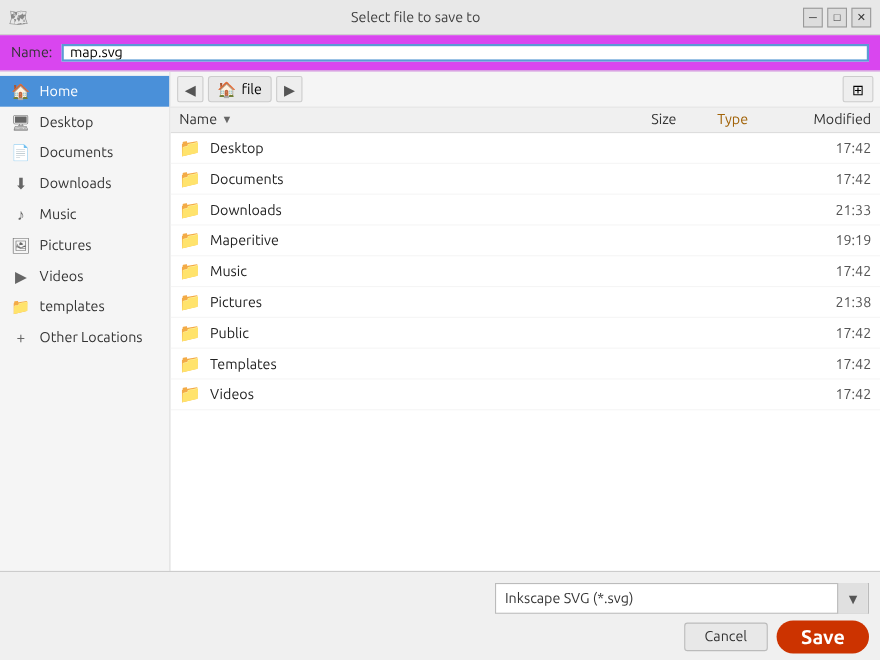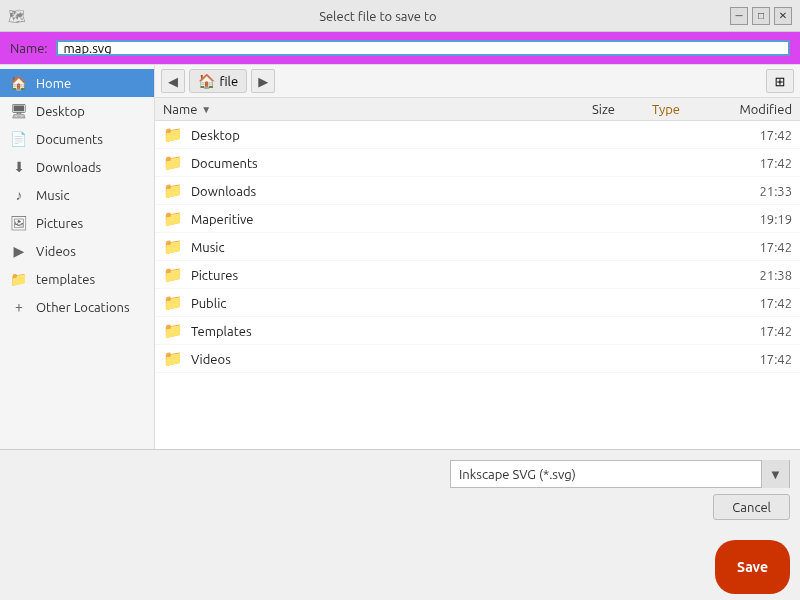--- a/index.html
+++ b/index.html
@@ -264,42 +264,40 @@
       justify-content: center;
       cursor: pointer;
       font-size: 12px;
       color: #555;
     }
     .action-row {
       display: flex;
       justify-content: flex-end;
       gap: 8px;
       margin-top: 6px;
-      align-items: flex-end;
-      flex-direction: column;
+      align-items: center;
     }
     .cancel-btn {
       padding: 5px 18px;
       background: #e8e8e8;
       border: 1px solid #bbb;
       border-radius: 3px;
       cursor: pointer;
       font-size: 13px;
       color: #333;
     }
     .save-btn {
-      padding: 19px 22px;
+      padding: 5px 22px;
       background: #cc3300;
       border: none;
       border-radius: 20px;
       cursor: pointer;
-      font-size: 14px;
+      font-size: 18px;
       font-weight: bold;
       color: white;
-      margin-top: 12px;
     }
 
     .app-icon {
       font-size: 14px;
       color: #888;
     }
   </style>
 </head>
 <body>
 

